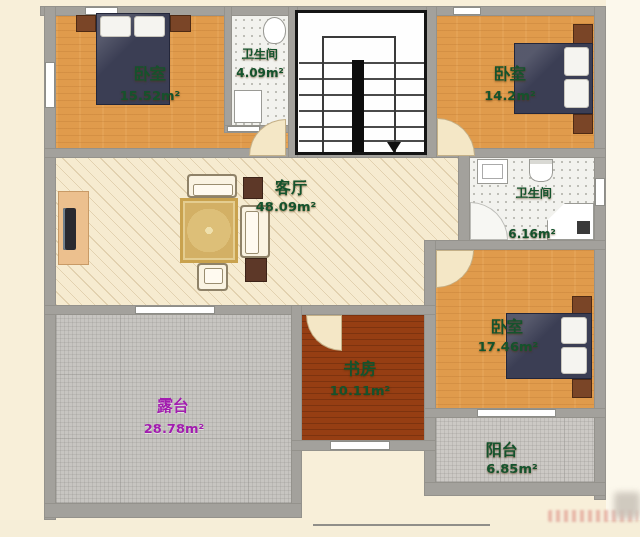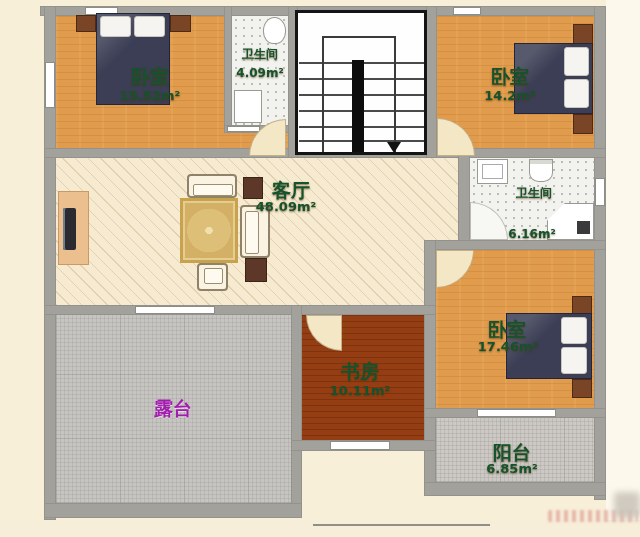--- a/index.html
+++ b/index.html
@@ -63,21 +63,21 @@
   .rug{background:radial-gradient(circle at 50% 50%, #efe0ac 0 9%, #ddbf78 10% 55%, #d3b065 56% 100%);
        border:3px solid #c9a24e;box-shadow:inset 0 0 0 2px #e4cd90;}
   .sofa{background:#faf3e2;border:2px solid #8f8268;border-radius:4px;}
   .sofa .seat{position:absolute;border:1px solid #9a8d70;background:#fffaf0;border-radius:2px;}
   .sidetable{background:#5d3828;border:1px solid #3c2318;}
   .fixture{background:#ffffff;border:1px solid #9a9a95;}
 
   
   .label{color:#14532d;font-weight:bold;text-align:center;
          text-shadow:0 1px 2px rgba(80,50,10,.65);white-space:nowrap;}
-  .name{font-size:19px;}
+  .name{font-size:16px;}
   .area{font-size:13px;}
   .label.dark{color:#a21caf;text-shadow:0 1px 0 rgba(255,255,255,.5);}
   .label.sm{font-size:12px;}
 
   .wm-line{background:#8f8e89;}
   .wm-pink{background:repeating-linear-gradient(90deg, rgba(220,140,130,.55) 0 4px, rgba(240,230,220,.35) 4px 8px);filter:blur(1px);border-radius:2px;}
   .wm-gray{background:#c9c2b8;filter:blur(3px);opacity:.85;border-radius:4px;}
 </style>
 </head>
 <body>
@@ -196,20 +196,21 @@
   <div class="label name sm" style="left:496px;top:185px;width:76px;">卫生间</div>
   <div class="label area sm" style="left:500px;top:205px;width:64px;margin-top:22px;">6.16m²</div>
 
   <div class="label name" style="left:472px;top:317px;width:70px;">卧室</div>
   <div class="label area" style="left:466px;top:339px;width:84px;">17.46m²</div>
 
   <div class="label name" style="left:327px;top:359px;width:66px;">书房</div>
   <div class="label area" style="left:315px;top:383px;width:90px;text-align:center;">10.11m²</div>
 
   <div class="label name dark" style="left:138px;top:396px;width:70px;">露台</div>
-
-  <div class="label name" style="left:482px;top:440px;width:60px;">阳台</div>
+  <div class="label area dark" style="left:128px;top:421px;width:92px;">28.78m²</div>
+
+  <div class="label name" style="left:472px;top:440px;width:60px;">阳台</div>
   <div class="label area" style="left:476px;top:461px;width:72px;">6.85m²</div>
 
   <div class="wm-line" style="left:313px;top:524px;width:177px;height:2px;"></div>
   <div class="wm-pink" style="left:548px;top:510px;width:90px;height:12px;"></div>
   <div class="wm-gray" style="left:614px;top:492px;width:26px;height:26px;"></div>
 </div>
 
 </body></html>

